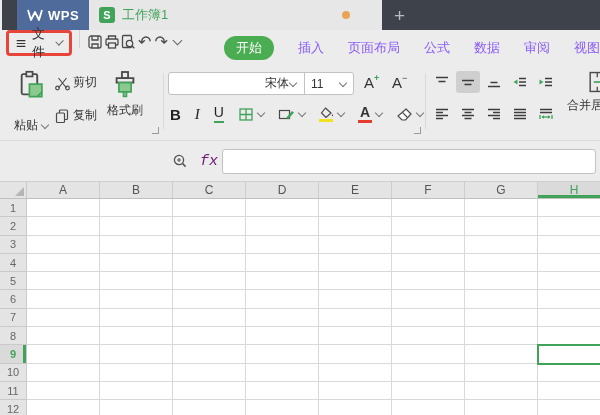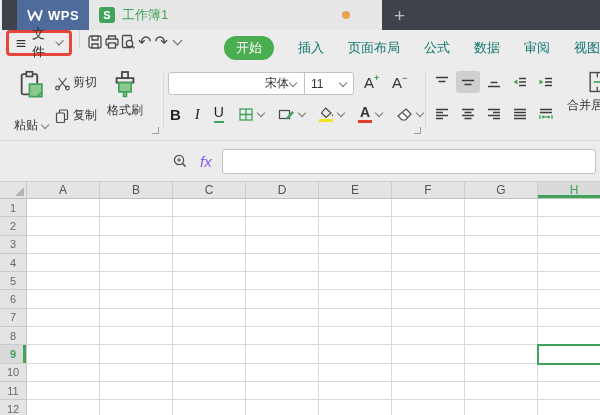--- a/index.html
+++ b/index.html
@@ -24,21 +24,21 @@
   .menubar{position:absolute;left:0;top:30px;width:600px;height:35px;background:#ececec;
            display:flex;font-size:13px;color:#333;}
   .file-menu{margin-left:6px;border:3px solid var(--highlight_red);border-radius:4px;height:26px;
              display:flex;align-items:center;gap:6px;padding:0 7px;box-sizing:border-box;}
   .chev{width:6px;height:6px;border-right:1.5px solid #666;border-bottom:1.5px solid #666;
         transform:rotate(45deg);display:inline-block;margin-top:-3px;}
   .msep{width:1px;height:18px;background:#d2d2d2;margin:0 7px;}
   .qicon{width:23px;height:24px;display:flex;align-items:center;justify-content:center;color:#4a4a4a;}
   .arrow-glyph{font-size:16px;color:#4a4a4a;line-height:1;}
   .menu-tabs{display:flex;align-items:center;gap:24px;margin-left:38px;}
-  .mtab{white-space:nowrap;color:#0f766e;}
+  .mtab{white-space:nowrap;color:#8b5cf6;}
   .mtab.pill{background:var(--pill_green);color:#fff;border-radius:12px;padding:3px 12px;}
 
   
   .ribbon{position:absolute;left:0;top:65px;width:600px;height:76px;background:#ececec;
           border-bottom:1px solid #d9d9d9;box-sizing:border-box;font-size:12px;color:#333;}
   .rsep{position:absolute;top:8px;width:1px;height:56px;background:#d9d9d9;}
   .launch{position:absolute;width:6px;height:6px;border-right:1px solid #9a9a9a;
           border-bottom:1px solid #9a9a9a;}
   .rgroup{position:absolute;top:0;height:76px;}
   .vstack{display:flex;flex-direction:column;align-items:center;}
@@ -58,21 +58,21 @@
   .alicon.sel{background:#cfcfcf;}
 
   
   .formulabar{position:absolute;left:0;top:141px;width:600px;height:41px;background:#ececec;
               border-bottom:1px solid #cfcfcf;box-sizing:border-box;}
   .namebox{position:absolute;left:8px;top:7px;width:145px;height:26px;background:#fff;
            border:1px solid #c2c2c2;border-radius:3px;box-sizing:border-box;display:flex;
            align-items:center;justify-content:center;font-size:12px;color:#333;}
   .namebox .chev{position:absolute;right:8px;border-color:#999;}
   .fxwrap{position:absolute;left:172px;top:7px;height:26px;display:flex;align-items:center;gap:12px;}
-  .fx{font-family:Liberation Sans, sans-serif;font-style:italic;font-size:15px;color:#8b5cf6;}
+  .fx{font-family:Liberation Mono, monospace;font-style:italic;font-size:15px;color:#701a75;}
   .finput{position:absolute;left:222px;top:8px;width:374px;height:25px;background:#fff;
           border:1px solid #c2c2c2;border-radius:3px;box-sizing:border-box;}
 
   
   .sheet{position:absolute;left:0;top:182px;width:600px;height:233px;background:#fff;overflow:hidden;}
   .colheaders{display:flex;height:17px;}
   .corner{width:27px;height:17px;background:#e4e4e4;border-right:1px solid #c9c9c9;
           border-bottom:1px solid #bfbfbf;box-sizing:border-box;position:relative;flex:none;}
   .corner:after{content:"";position:absolute;right:2px;bottom:2px;width:0;height:0;
           border-bottom:9px solid #b5b5b5;border-left:9px solid transparent;}

